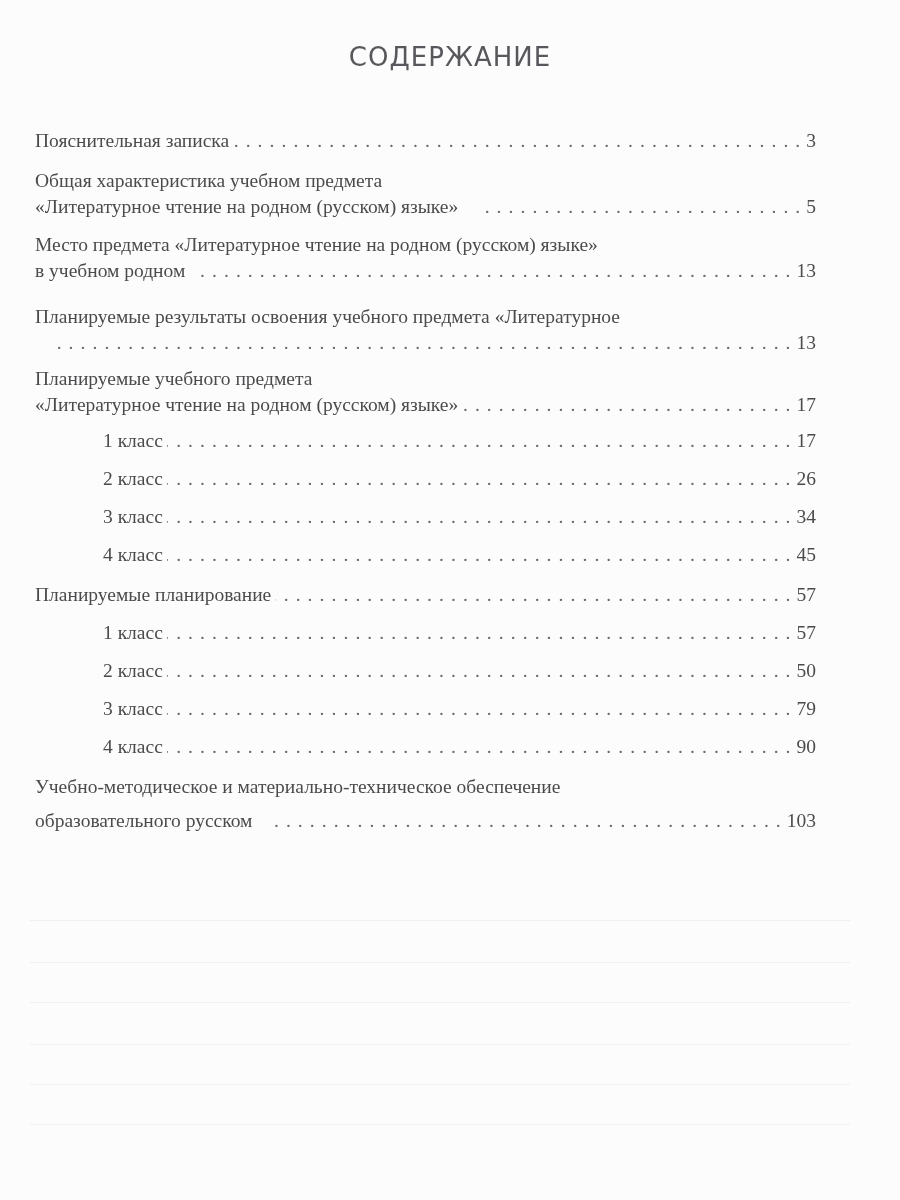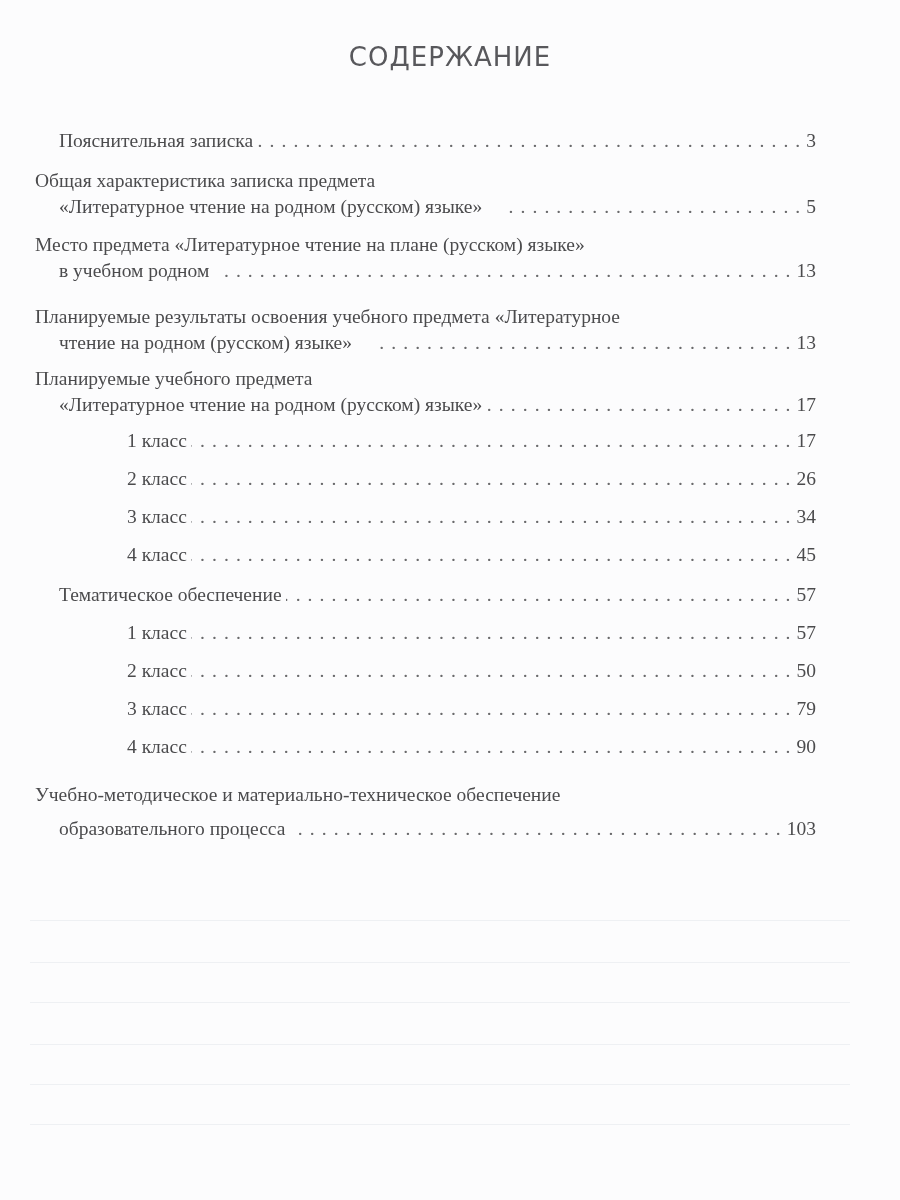--- a/index.html
+++ b/index.html
@@ -52,21 +52,20 @@
       height: 26px;
       line-height: 26px;
       white-space: nowrap;
     }
     .line-last {
       display: flex;
       align-items: flex-end;
       height: 26px;
       line-height: 26px;
       white-space: nowrap;
-      margin-left: 24px;
     }
     .line-last .text {
       flex: 0 0 auto;
     }
     .leader {
       flex: 1 1 auto;
       overflow: hidden;
       margin: 0 6px 0 4px;
       color: #6a6a6c;
       letter-spacing: 6.6px;
@@ -106,41 +105,40 @@
 
     <div class="entry" style="top:128px;">
       <div class="line-last">
         <span class="text">Пояснительная записка</span>
         <span class="leader"></span>
         <span class="page-num">3</span>
       </div>
     </div>
 
     <div class="entry" style="top:168px;">
-      <div class="line">Общая характеристика записка предмета</div>
+      <div class="line">Общая характеристика учебном предмета</div>
       <div class="line-last">
         <span class="text">«Литературное чтение на родном (русском) языке»</span>
         <span class="leader" style="margin-left:22px;"></span>
         <span class="page-num">5</span>
       </div>
     </div>
 
     <div class="entry" style="top:232px;">
-      <div class="line">Место предмета «Литературное чтение на плане (русском) языке»</div>
+      <div class="line">Место предмета «Литературное чтение на родном (русском) языке»</div>
       <div class="line-last">
         <span class="text">в учебном родном</span>
         <span class="leader" style="margin-left:12px;"></span>
         <span class="page-num">13</span>
       </div>
     </div>
 
     <div class="entry" style="top:304px;">
       <div class="line">Планируемые результаты освоения учебного предмета «Литературное</div>
       <div class="line-last">
-        <span class="text">чтение на родном (русском) языке»</span>
         <span class="leader" style="margin-left:22px;"></span>
         <span class="page-num">13</span>
       </div>
     </div>
 
     <div class="entry" style="top:366px;">
       <div class="line">Планируемые учебного предмета</div>
       <div class="line-last">
         <span class="text">«Литературное чтение на родном (русском) языке»</span>
         <span class="leader"></span>
@@ -172,21 +170,21 @@
     <div class="entry sub" style="top:542px;">
       <div class="line-last">
         <span class="text">4 класс</span>
         <span class="leader"></span>
         <span class="page-num">45</span>
       </div>
     </div>
 
     <div class="entry" style="top:582px;">
       <div class="line-last">
-        <span class="text">Тематическое обеспечение</span>
+        <span class="text">Планируемые планирование</span>
         <span class="leader"></span>
         <span class="page-num">57</span>
       </div>
     </div>
 
     <div class="entry sub" style="top:620px;">
       <div class="line-last">
         <span class="text">1 класс</span>
         <span class="leader"></span>
         <span class="page-num">57</span>
@@ -208,23 +206,23 @@
     </div>
     <div class="entry sub" style="top:734px;">
       <div class="line-last">
         <span class="text">4 класс</span>
         <span class="leader"></span>
         <span class="page-num">90</span>
       </div>
     </div>
 
     <div class="entry" style="top:774px;">
-      <div class="line" style="height:34px;line-height:26px;margin-top:8px;">Учебно-методическое и материально-техническое обеспечение</div>
-      <div class="line-last">
-        <span class="text">образовательного процесса</span>
+      <div class="line" style="height:34px;line-height:26px;">Учебно-методическое и материально-техническое обеспечение</div>
+      <div class="line-last">
+        <span class="text">образовательного русском</span>
         <span class="leader" style="margin-left:14px;"></span>
         <span class="page-num">103</span>
       </div>
     </div>
 
   </div>
 
   <div class="scan-line" style="top:920px;"></div>
   <div class="scan-line" style="top:962px;"></div>
   <div class="scan-line" style="top:1002px;"></div>

